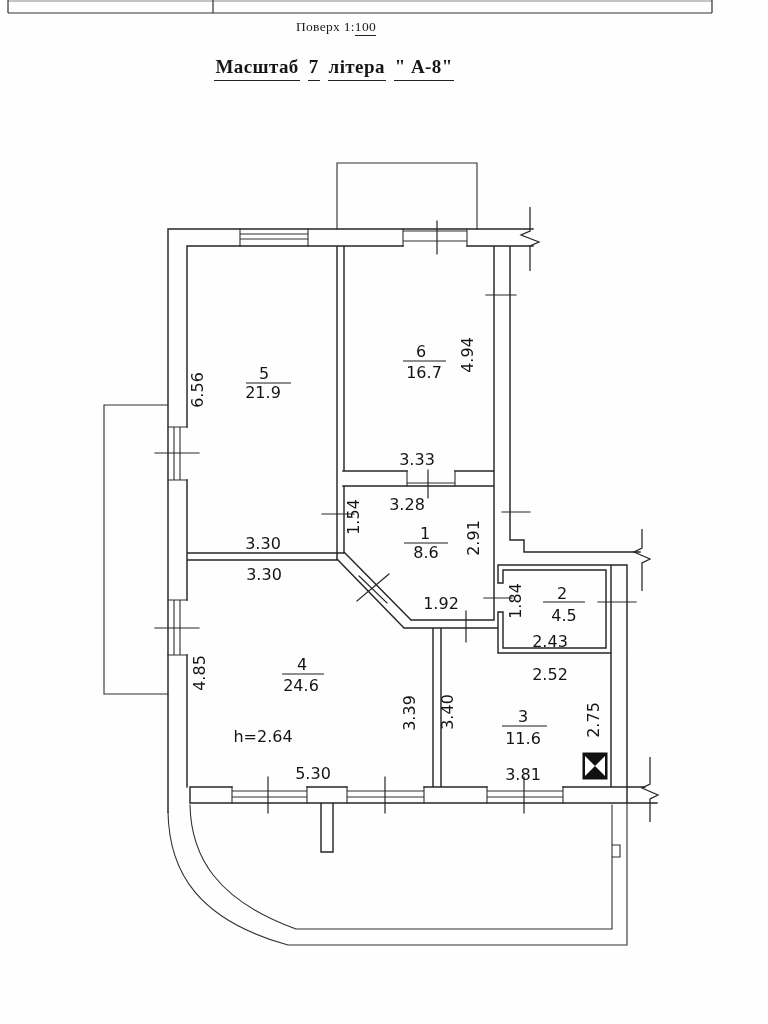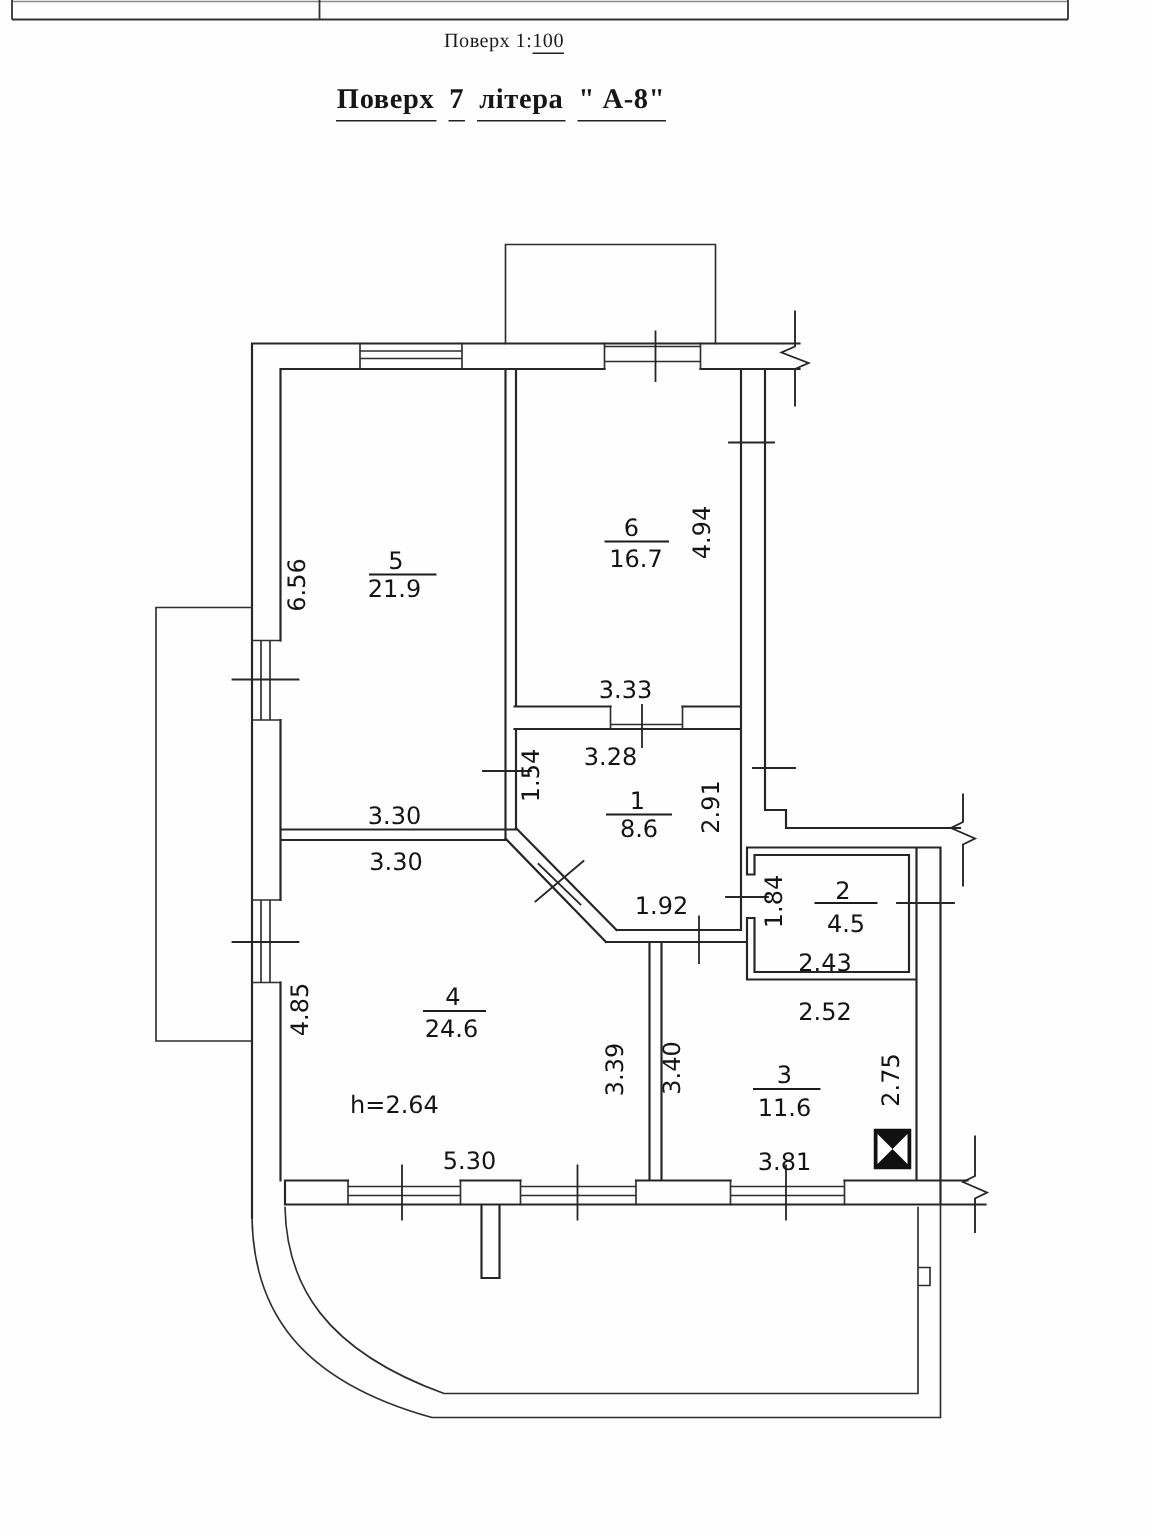--- a/index.html
+++ b/index.html
@@ -23,21 +23,21 @@
   .tbl-light{stroke:#8a8a8a;stroke-width:1;fill:none;}
 </style>
 </head>
 <body>
 
 <div class="page">
 
   <div class="scale-line"><span>Поверх 1:</span><span class="u">100</span></div>
 
   <div class="plan-title">
-    <span class="w">Поверх</span><span class="w">7</span><span class="w">літера</span><span class="w">" А-8"</span>
+    <span class="w">Масштаб</span><span class="w">7</span><span class="w">літера</span><span class="w">" А-8"</span>
   </div>
 
   <svg width="768" height="1024" viewBox="0 0 768 1024">
 
     <g>
       <path class="tbl-light" d="M8,1 H712"></path>
       <path class="tbl" d="M8,13 H712 M8,0 V13 M213,0 V13 M712,0 V13"></path>
     </g>
 
     <g>

